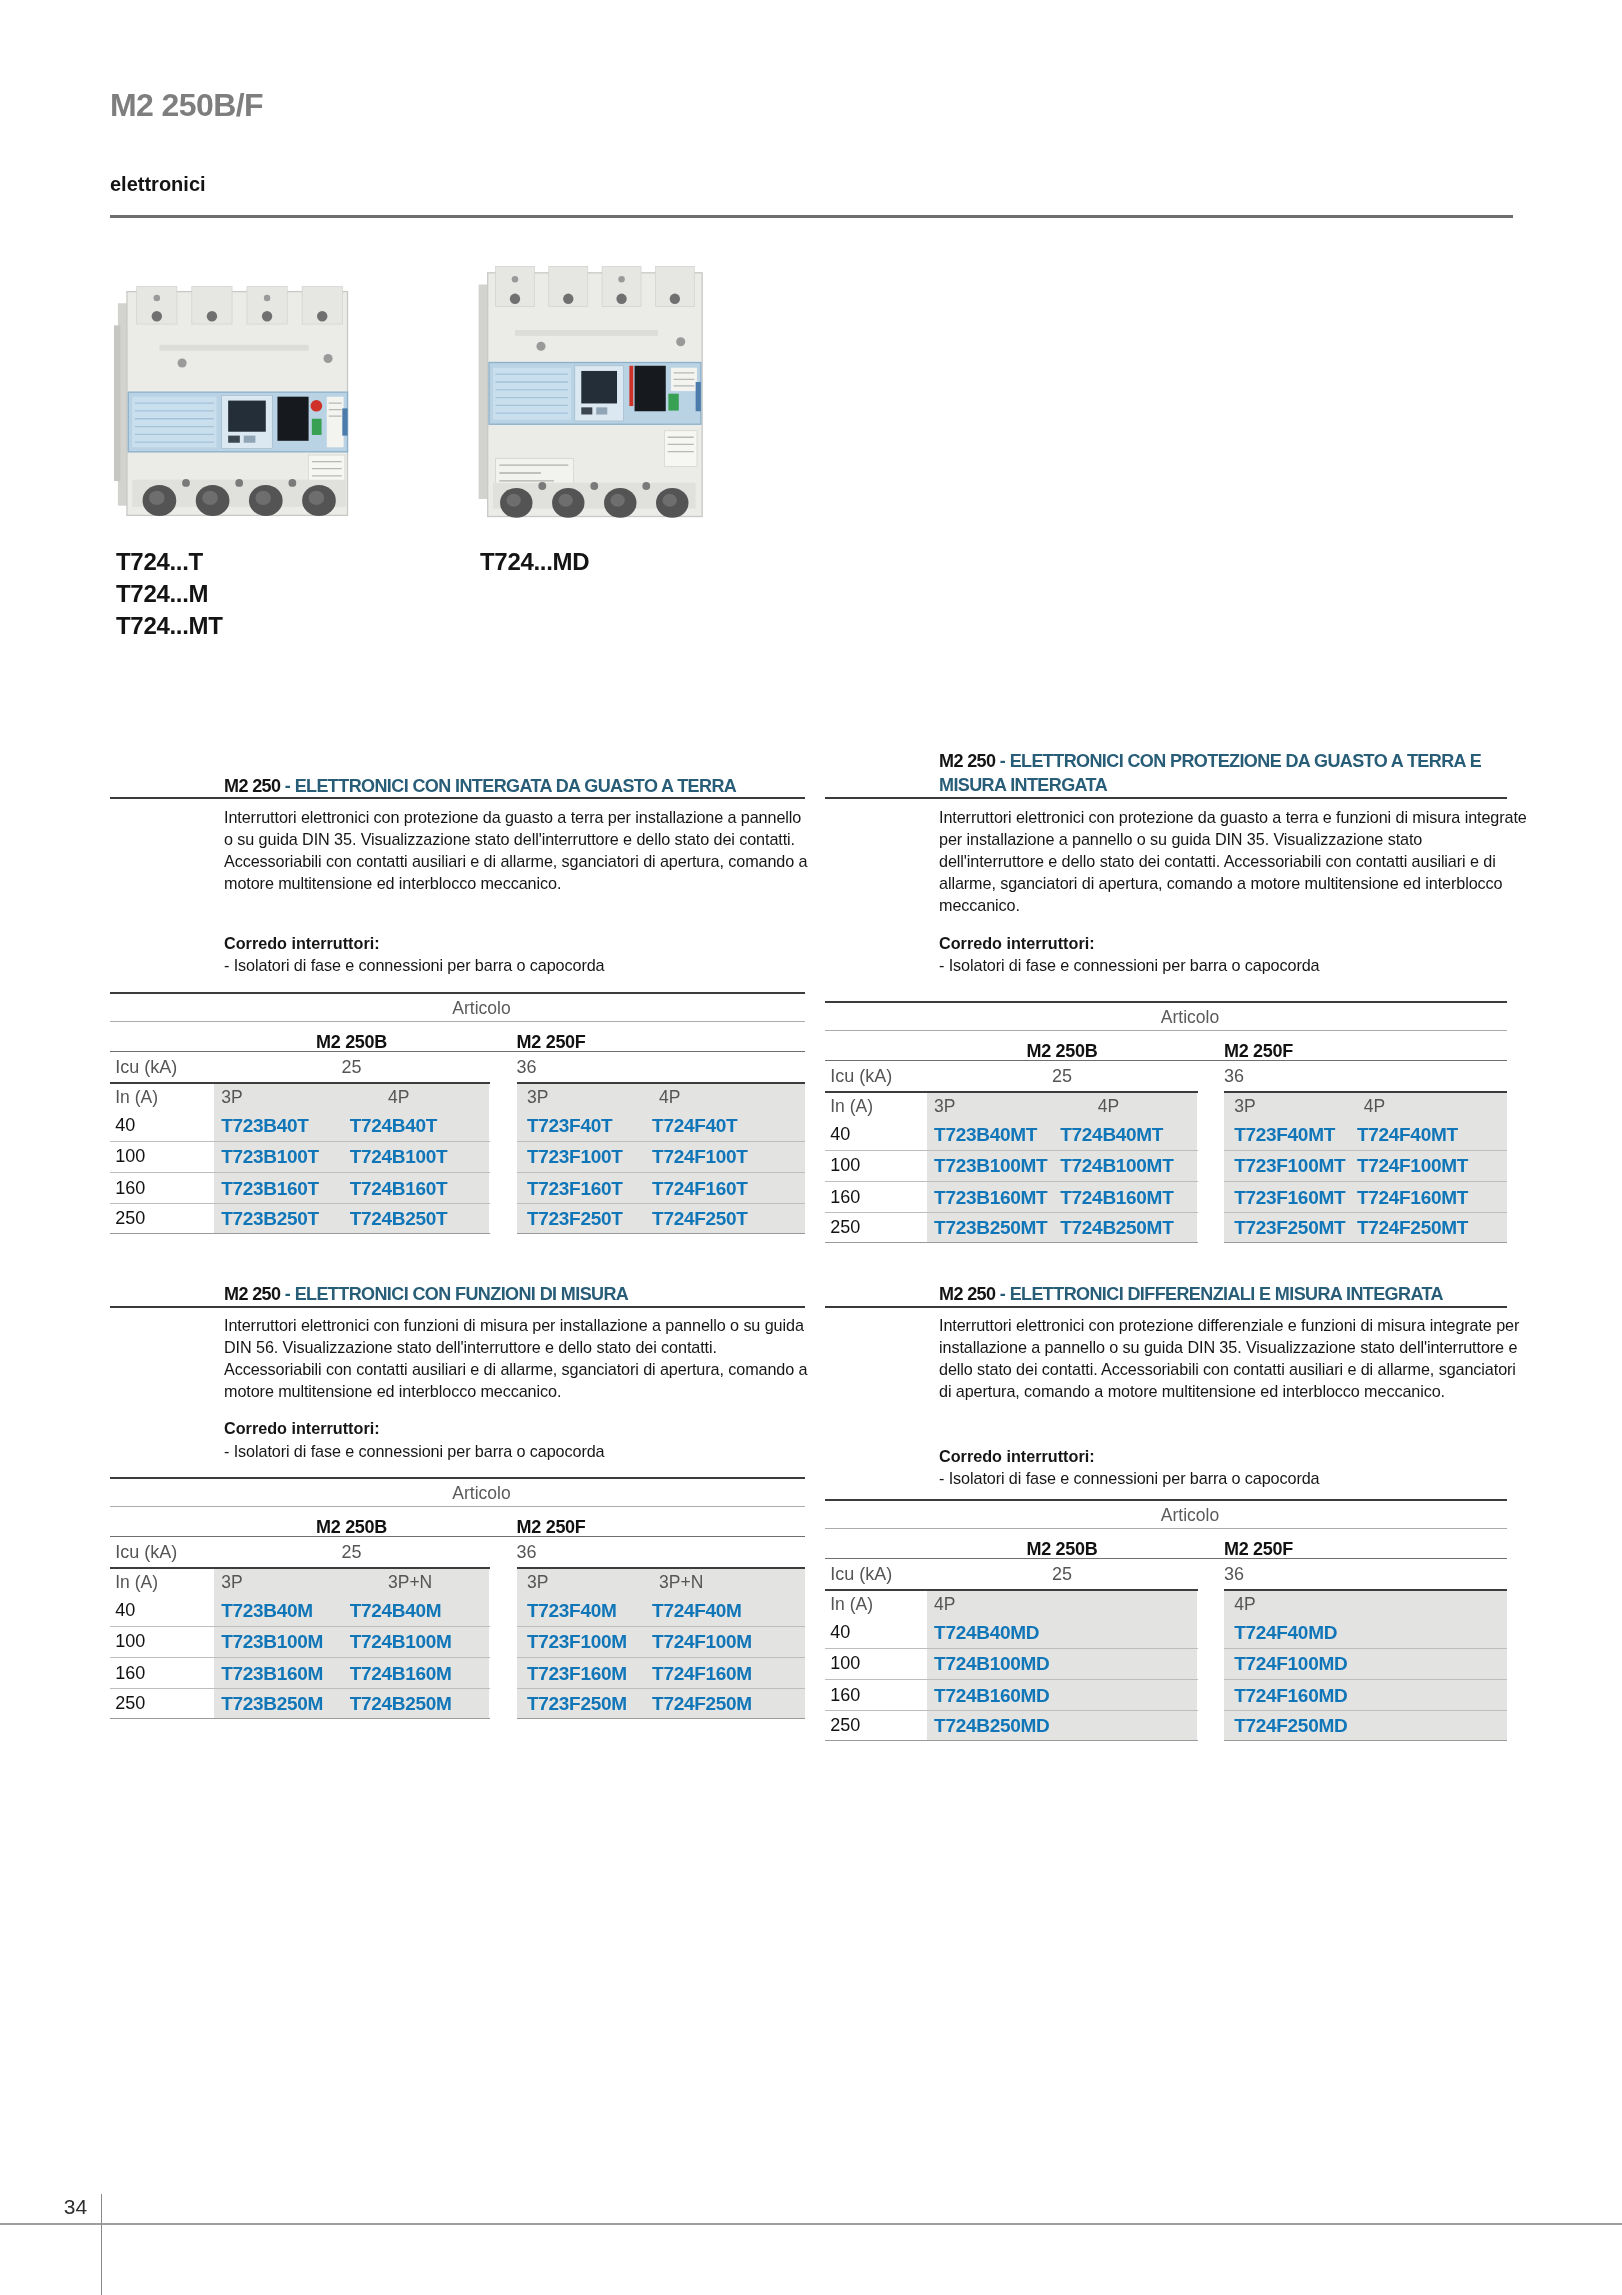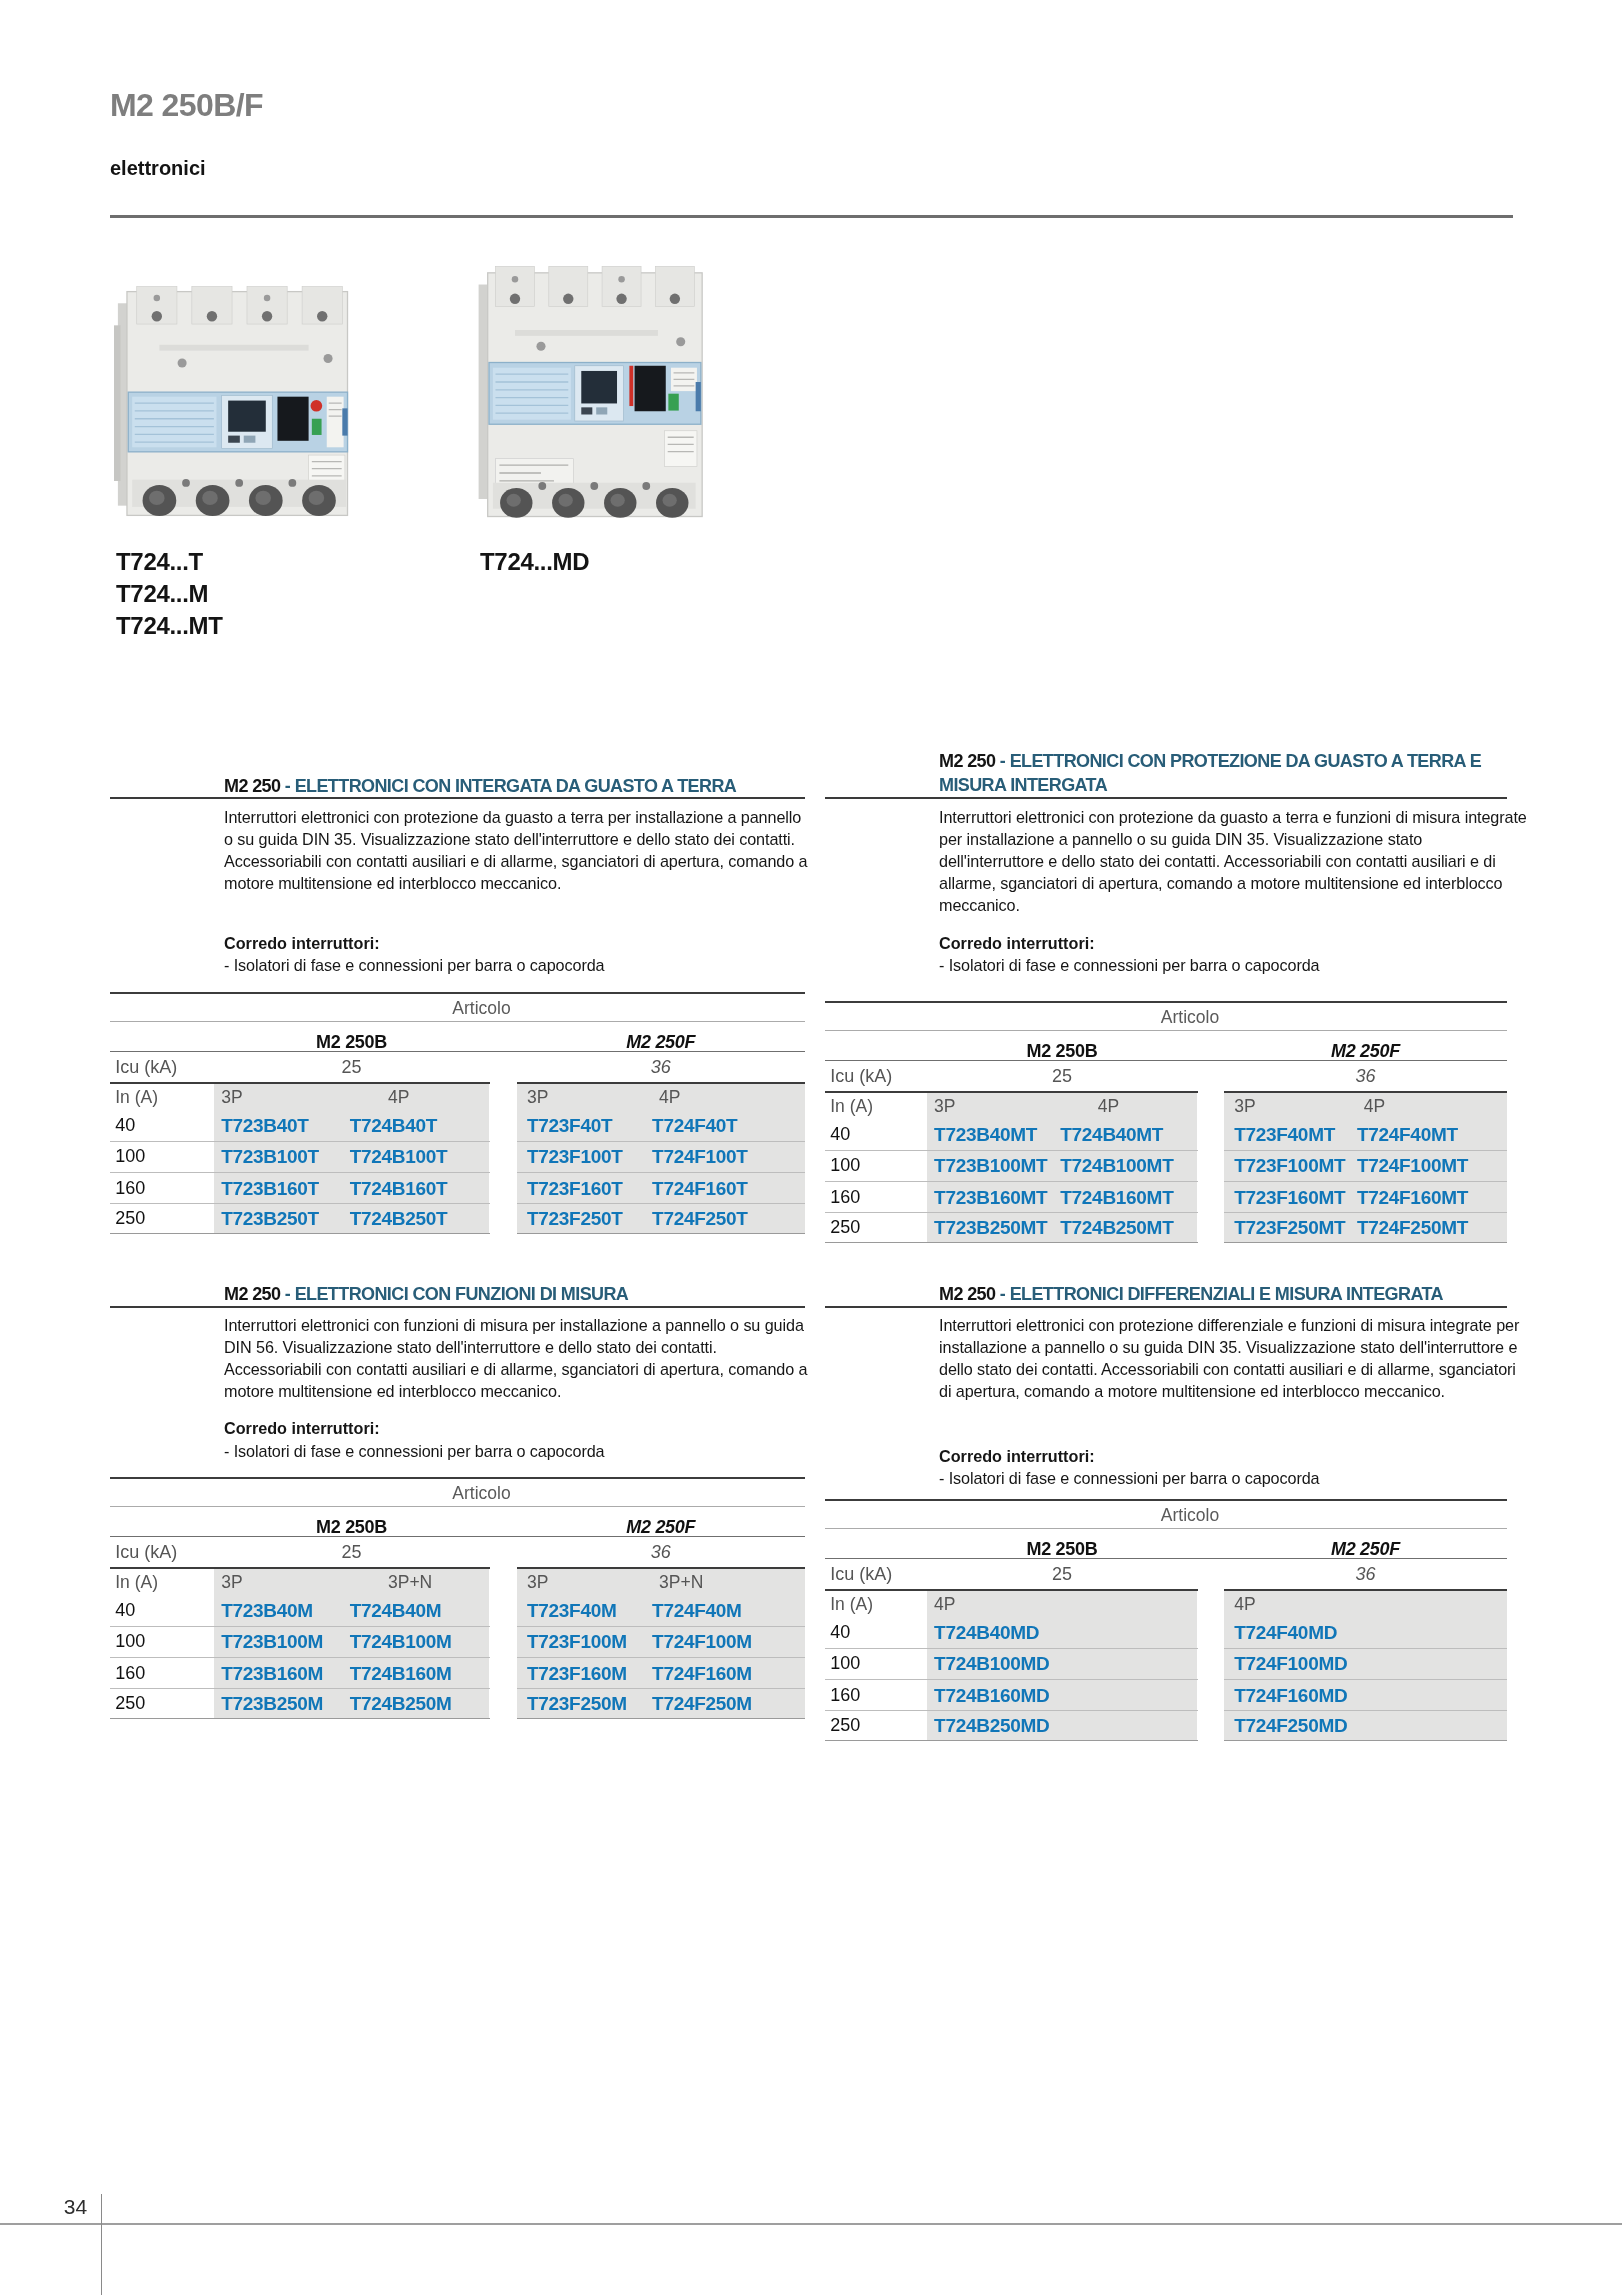--- a/index.html
+++ b/index.html
@@ -11,21 +11,21 @@
   body{
     position:relative;
     width:1623px;height:2295px;
     font-family:"Liberation Sans", sans-serif;
     color:#161616;
     overflow:hidden;
   }
 
   
   .page-title{position:absolute;left:110px;top:87px;font-size:32px;font-weight:bold;color:#7e7e7e;letter-spacing:-0.6px;text-align:center;}
-  .page-sub{position:absolute;left:110px;top:157px;font-size:20px;font-weight:bold;color:#141414;}
+  .page-sub{position:absolute;left:110px;top:173px;font-size:20px;font-weight:bold;color:#141414;}
   .top-rule{position:absolute;left:110px;top:215px;width:1403px;height:2.6px;background:#6e6e6e;}
 
   
   .photo{position:absolute;}
   .prod-label{position:absolute;font-weight:bold;font-size:24px;line-height:32px;color:#141414;letter-spacing:-0.3px;white-space:pre-line;}
 
   
   .sec-head{position:absolute;font-size:18px;font-weight:bold;letter-spacing:-0.6px;line-height:24px;}
   .sec-head .pre{color:#141414;}
   .sec-head .rest{color:var(--accent-teal);}
@@ -53,21 +53,21 @@
 
   .r-art{top:2.6px;height:27px;line-height:27px;left:0;width:100%;text-align:center;color:#5a5a5a;font-size:17.5px;text-indent:48px;}
   .r-m2{top:36px;height:29px;line-height:29px;left:0;width:100%;}
   .r-icu{top:60px;height:30px;line-height:30px;left:0;width:100%;color:#555;font-size:18px;}
   .r-in{top:92px;height:26px;line-height:26px;left:0;width:100%;color:#555;font-size:17.5px;}
   .dr{left:0;width:100%;height:31px;line-height:31px;}
   .d0{top:118px;}.d1{top:149px;}.d2{top:181px;}.d3{top:211px;text-align:center;}
 
   .lab{left:5.2px;}
   .cB{left:15%;width:39.5%;text-align:center;}
-  .cF{left:58.5%;width:41.5%;text-align:center;font-style:italic;}
+  .cF{left:58.5%;width:41.5%;text-align:left;}
   .bold{font-weight:bold;color:#111;font-size:18px;letter-spacing:-0.3px;}
   .s1{left:16%;}.s2{left:40%;}.s3{left:60%;}.s4{left:79%;}
   .c1{left:16%;}.c2{left:34.5%;}.c3{left:60%;}.c4{left:78%;}
   .code{font-weight:bold;color:var(--code-blue);font-size:19px;letter-spacing:-0.3px;}
   .inlab{color:#111;font-size:18px;}
 
   
   .foot-rule{position:absolute;left:0;top:2223px;width:1623px;height:1.9px;background:#9f9f9f;}
   .foot-v{position:absolute;left:101px;top:2194px;width:1.3px;height:101px;background:#8a8a8a;}
   .page-num{position:absolute;left:56px;top:2195px;width:39px;text-align:center;font-size:21px;color:#2e2e2e;}

